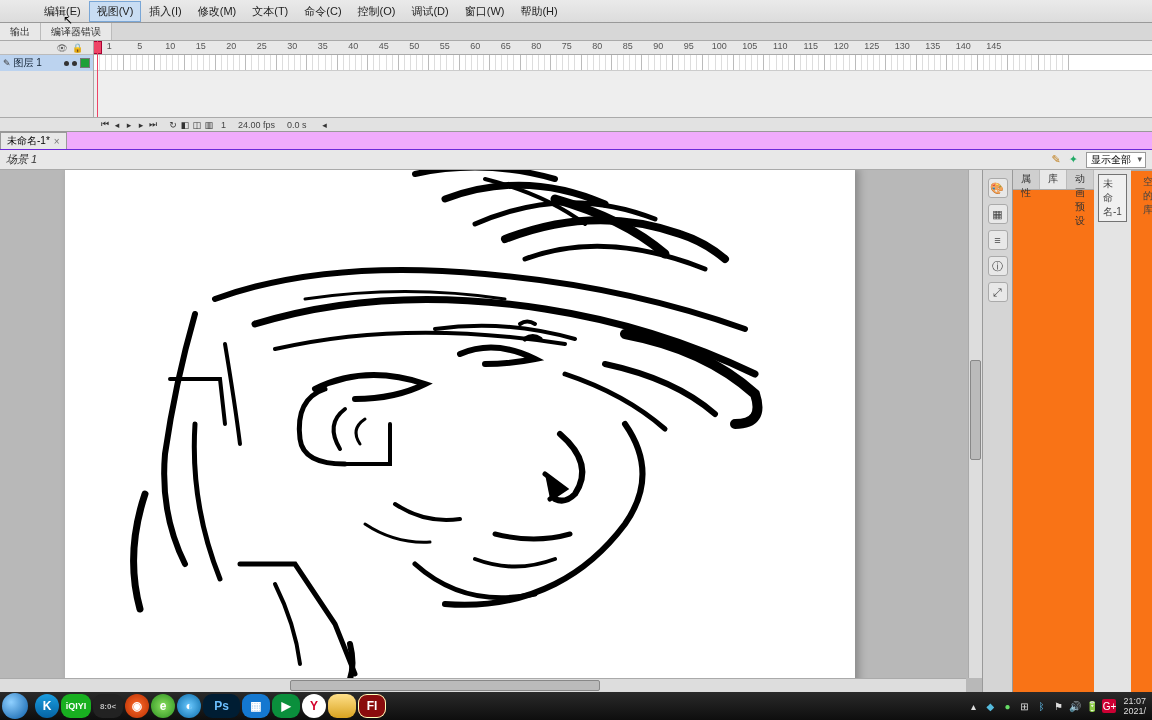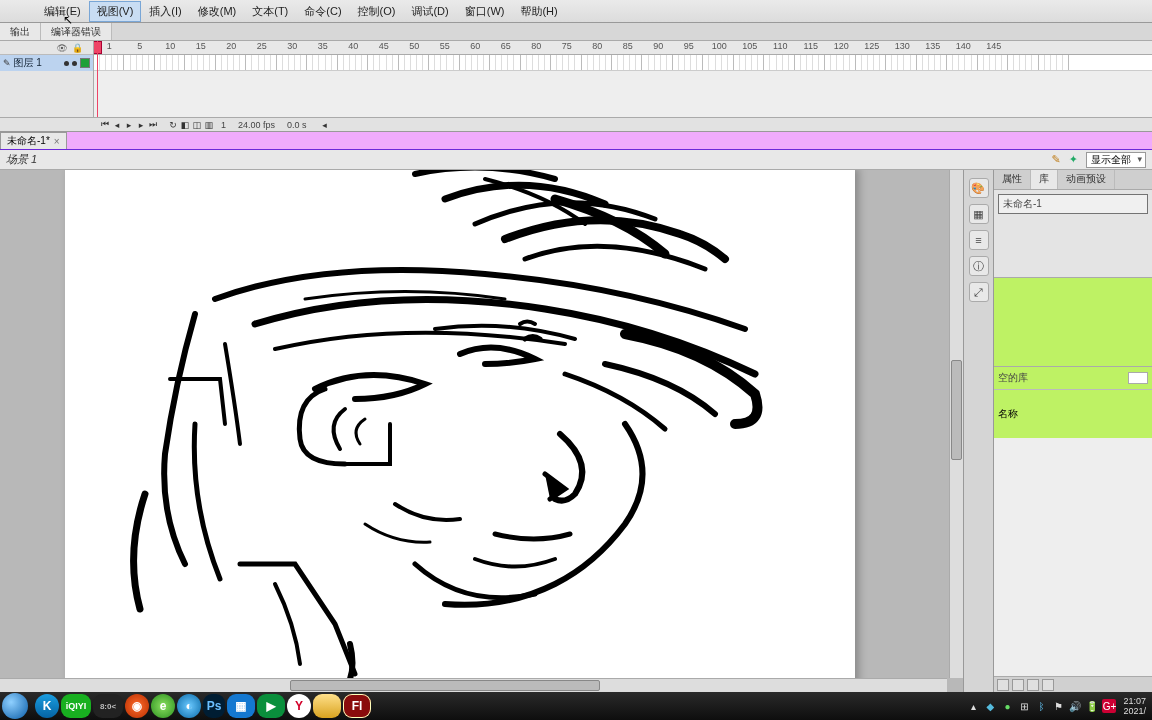--- a/index.html
+++ b/index.html
@@ -66,21 +66,21 @@
 .hscroll { position: absolute; bottom: 0; left: 0; right: 16px; height: 14px; background: #ddd; border-top: 1px solid #aaa;}
 .hscroll .thumb { position: absolute; left: 290px; width: 310px; top: 1px; bottom: 1px; background: #bbb; border: 1px solid #888; border-radius: 2px;}
 .vscroll { position: absolute; right: 0; top: 0; bottom: 14px; width: 14px; background: #ddd; border-left: 1px solid #aaa;}
 .vscroll .thumb { position: absolute; top: 190px; height: 100px; left: 1px; right: 1px; background: #bbb; border: 1px solid #888; border-radius: 2px;}
 
 
 .panel-col { width: 30px; background: #d5d5d5; border-left: 1px solid #999; display: flex; flex-direction: column; align-items: center; gap: 6px; padding-top: 8px;}
 .panel-col .pc-btn { width: 20px; height: 20px; background: #e8e8e8; border: 1px solid #aaa; border-radius: 3px; display:flex; align-items:center; justify-content:center; font-size:11px; color:#444;}
 
 
-.right-panels { width: 159px; background: #bef264; border-left: 1px solid #999; display: flex; flex-direction: column; }
+.right-panels { width: 140px; background: #f97316; border-left: 1px solid #999; display: flex; flex-direction: row; }
 .rp-tabs { height: 20px; background: #cfcfcf; display: flex; border-bottom: 1px solid #aaa; }
 .rp-tab { padding: 2px 8px; font-size: 10px; color: #333; border-right: 1px solid #bbb;}
 .rp-tab.active { background: #e8e8e8; }
 .rp-body { flex: 1; background: #e4e4e4; padding: 4px; font-size: 10px; color: #444;}
 .rp-body .lib-name { background: #f0f0f0; border: 1px solid #737373; padding: 2px 4px; margin-bottom: 8px;}
 .rp-mid { border-top: 1px solid #aaa; padding: 4px; }
 .rp-mid .row-lbl { display: flex; justify-content: space-between; align-items:center; font-size:10px; color:#444;}
 .rp-mid input { width: 20px; height: 12px; border: 1px solid #aaa; font-size:9px;}
 .rp-name-row { padding: 17px 4px; border-top: 1px solid #bbb; font-size: 10px; }
 .rp-foot { height: 16px; background: #d0d0d0; border-top: 1px solid #aaa; display:flex; gap:3px; padding:0 3px; align-items:center;}
@@ -89,21 +89,21 @@
 
 .taskbar { position: absolute; bottom: 0; left: 0; right: 0; height: 28px; background: linear-gradient(#2a2a2a,#0e0e0e); display: flex; align-items: center; padding: 0 2px;}
 .taskbar .start { width: 26px; height: 26px; border-radius: 50%; background: radial-gradient(circle at 35% 35%, #8fd0ff, #0a5da8); display:flex; align-items:center; justify-content:center; }
 .taskbar .tb-app { width: 36px; height: 24px; margin: 0 1px; display: flex; align-items: center; justify-content: center; border-radius: 9px; font-size: 12px; font-weight: bold;}
 .taskbar .tb-app.k { background: linear-gradient(#1a9de0,#0563a4); color:#fff; border-radius:50%; width:24px; height:24px;}
 .taskbar .tb-app.iqiyi { background: #18b020; color: #fff; font-size: 9px; width: 30px;}
 .taskbar .tb-app.oc { color: #bbb; font-size: 8px; background:#222; width: 30px;}
 .taskbar .tb-app.red { background: radial-gradient(circle,#ff6b2b,#b82e00); color:#fff; border-radius:50%; width:24px;}
 .taskbar .tb-app.green { background: radial-gradient(circle,#8be060,#2a8f1e); color:#fff; border-radius:50%; width:24px;}
 .taskbar .tb-app.bluec { background: radial-gradient(circle,#6bc9ff,#0a6aa8); color:#fff; border-radius:50%; width:24px;}
-.taskbar .tb-app.ps { background: #001d33; color: #6bbfff; width: 22px;}
+.taskbar .tb-app.ps { background: #001d33; color: #6bbfff; width: 37px;}
 .taskbar .tb-app.tiles { background: #1478d0; color: #fff; width: 28px;}
 .taskbar .tb-app.play { background: #0a8f3c; color: #fff; width: 28px;}
 .taskbar .tb-app.y { background: #fff; color: #d2002a; border-radius: 50%; width: 24px;}
 .taskbar .tb-app.folder { background: linear-gradient(#ffe08a,#d9a320); width: 28px;}
 .taskbar .tb-app.fl { background: #8a0c0c; color: #fff; width: 28px; box-shadow: inset 0 0 0 1px #ffb;}
 .taskbar .tray { margin-left: auto; display: flex; align-items: center; color: #ddd; font-size: 9px; gap: 3px; padding-right: 4px;}
 .taskbar .tray .ic { width: 14px; height: 14px; display:inline-flex; align-items:center; justify-content:center; font-size:10px;}
 .taskbar .tray .clock { text-align: right; line-height: 10px; padding-left: 4px;}
 
 .cursor-pointer { position: absolute; left: 63px; top: 13px; font-size: 12px; color: #000; pointer-events: none; z-index: 1000;}

